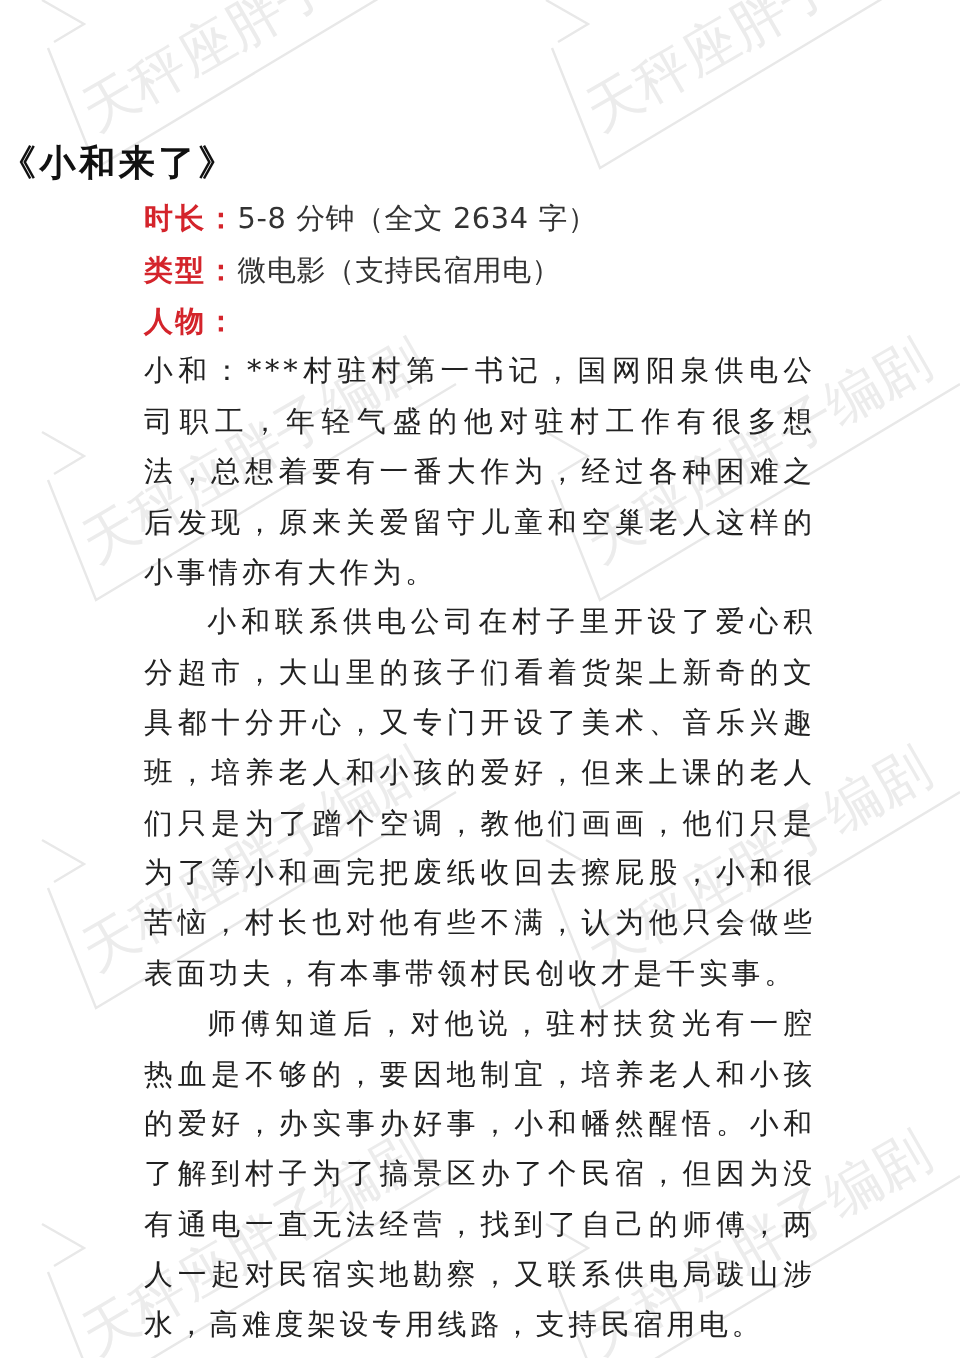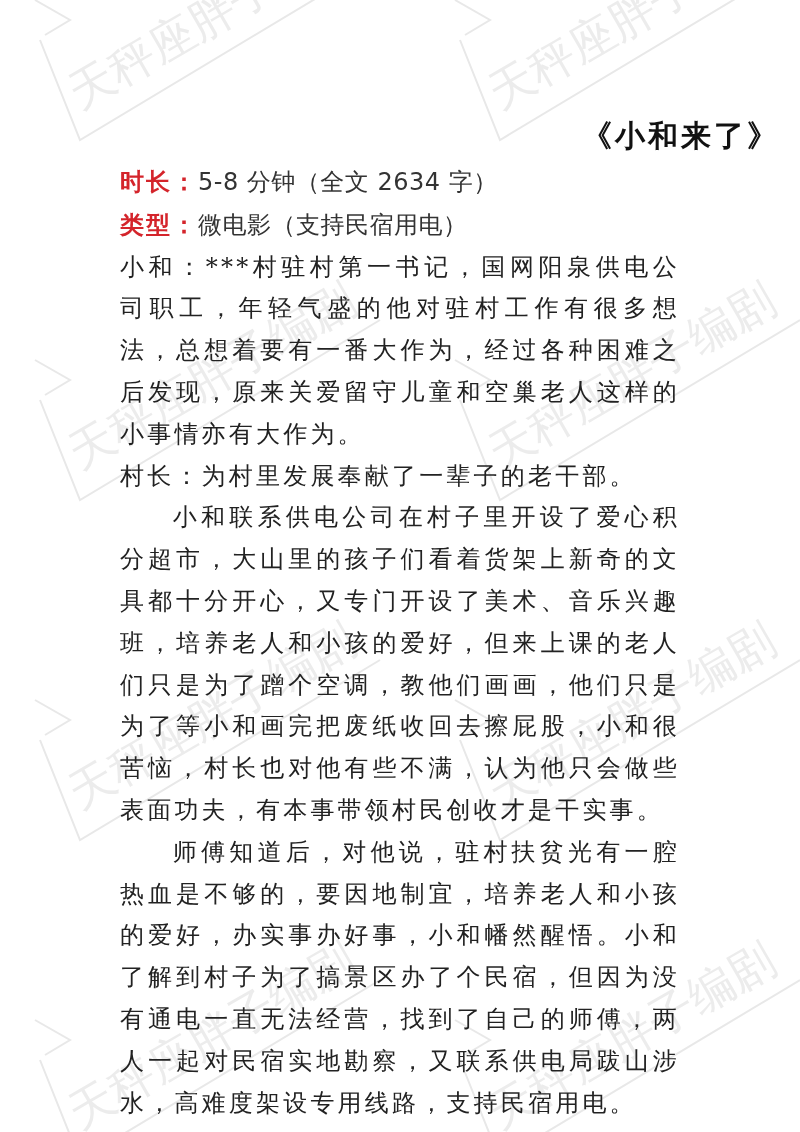--- a/index.html
+++ b/index.html
@@ -31,21 +31,21 @@
     position: relative;
     z-index: 1;
     width: 800px;
     height: 1132px;
   }
   .title {
     position: absolute;
     top: 96px;
     left: 0;
     width: 780px;
-    text-align: right;
+    text-align: left;
     font-size: 30px;
     font-weight: bold;
     letter-spacing: 3px;
     color: #111;
     font-family: "DejaVu Serif", "Liberation Serif", serif;
   }
   .content {
     position: absolute;
     top: 161px;
     left: 120px;
@@ -140,21 +140,23 @@
 <div class="page">
   <h1 class="title">《小和来了》</h1>
 
   <div class="content">
     <div class="meta-line">
       <span class="label">时长：</span><span>5-8 分钟（全文 2634 字）</span>
     </div>
     <div class="meta-line">
       <span class="label">类型：</span><span>微电影（支持民宿用电）</span>
     </div>
+    <div class="meta-line">
+      <span class="label">人物：</span>
+    </div>
 
     <p class="para"><span class="role-name">小和：</span><span>***村驻村第一书记，国网阳泉供电公司职工，年轻气盛的他对驻村工作有很多想法，总想着要有一番大作为，经过各种困难之后发现，原来关爱留守儿童和空巢老人这样的小事情亦有大作为。</span></p>
-    <p class="para"><span class="role-name">村长：</span><span>为村里发展奉献了一辈子的老干部。</span></p>
 
 
     <p class="para indent">小和联系供电公司在村子里开设了爱心积分超市，大山里的孩子们看着货架上新奇的文具都十分开心，又专门开设了美术、音乐兴趣班，培养老人和小孩的爱好，但来上课的老人们只是为了蹭个空调，教他们画画，他们只是为了等小和画完把废纸收回去擦屁股，小和很苦恼，村长也对他有些不满，认为他只会做些表面功夫，有本事带领村民创收才是干实事。</p>
     <p class="para indent">师傅知道后，对他说，驻村扶贫光有一腔热血是不够的，要因地制宜，培养老人和小孩的爱好，办实事办好事，小和幡然醒悟。小和了解到村子为了搞景区办了个民宿，但因为没有通电一直无法经营，找到了自己的师傅，两人一起对民宿实地勘察，又联系供电局跋山涉水，高难度架设专用线路，支持民宿用电。</p>
   </div>
 </div>
 
 </body></html>

